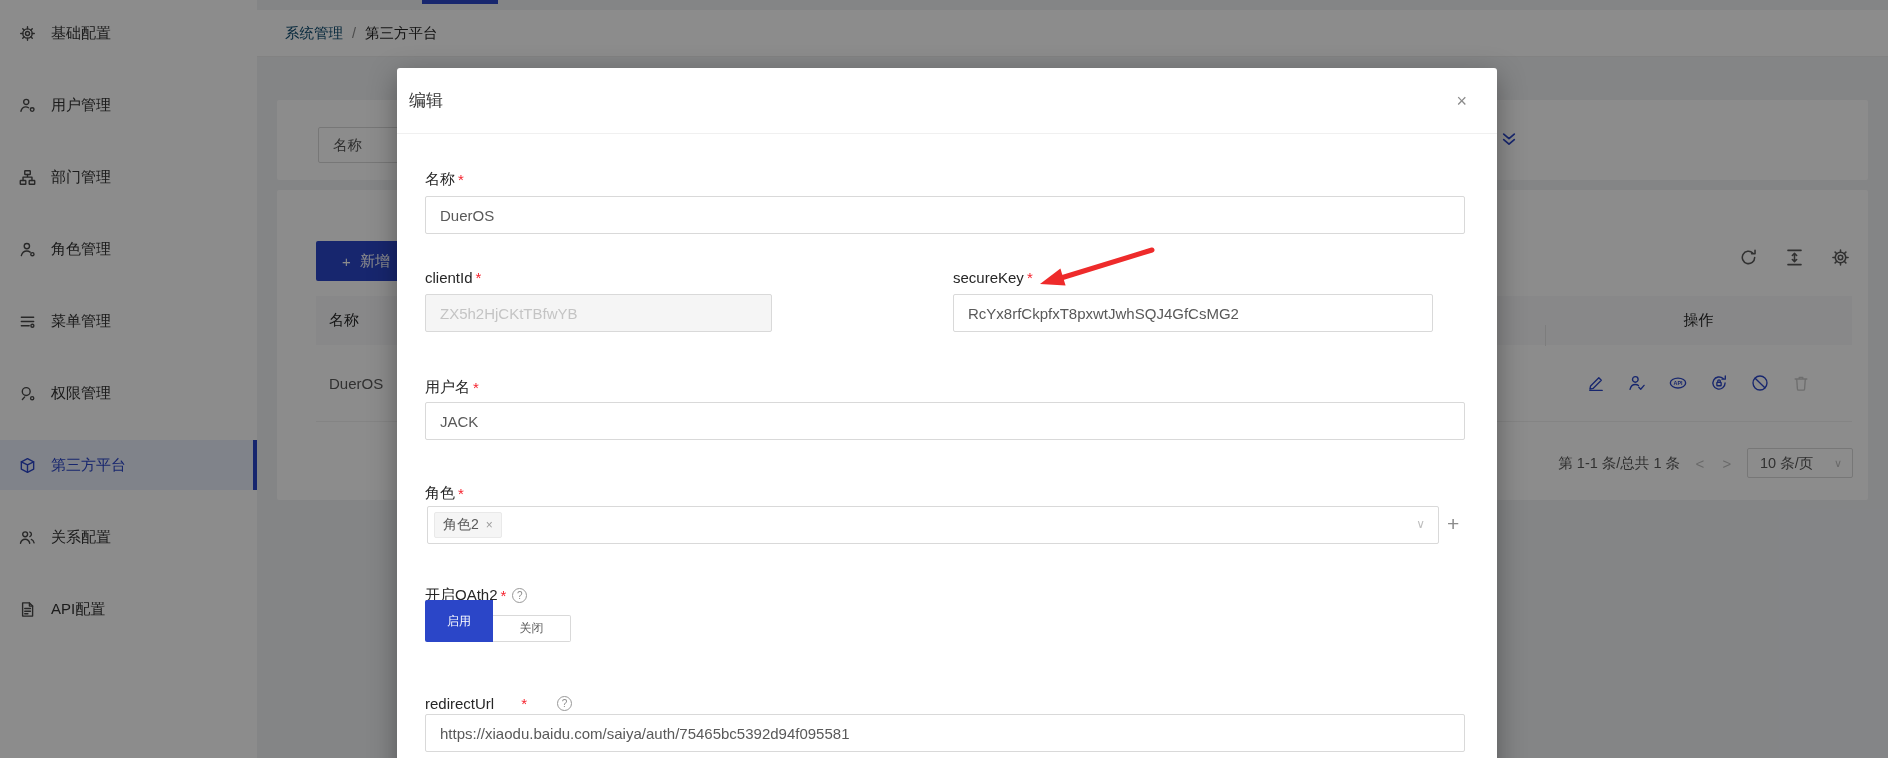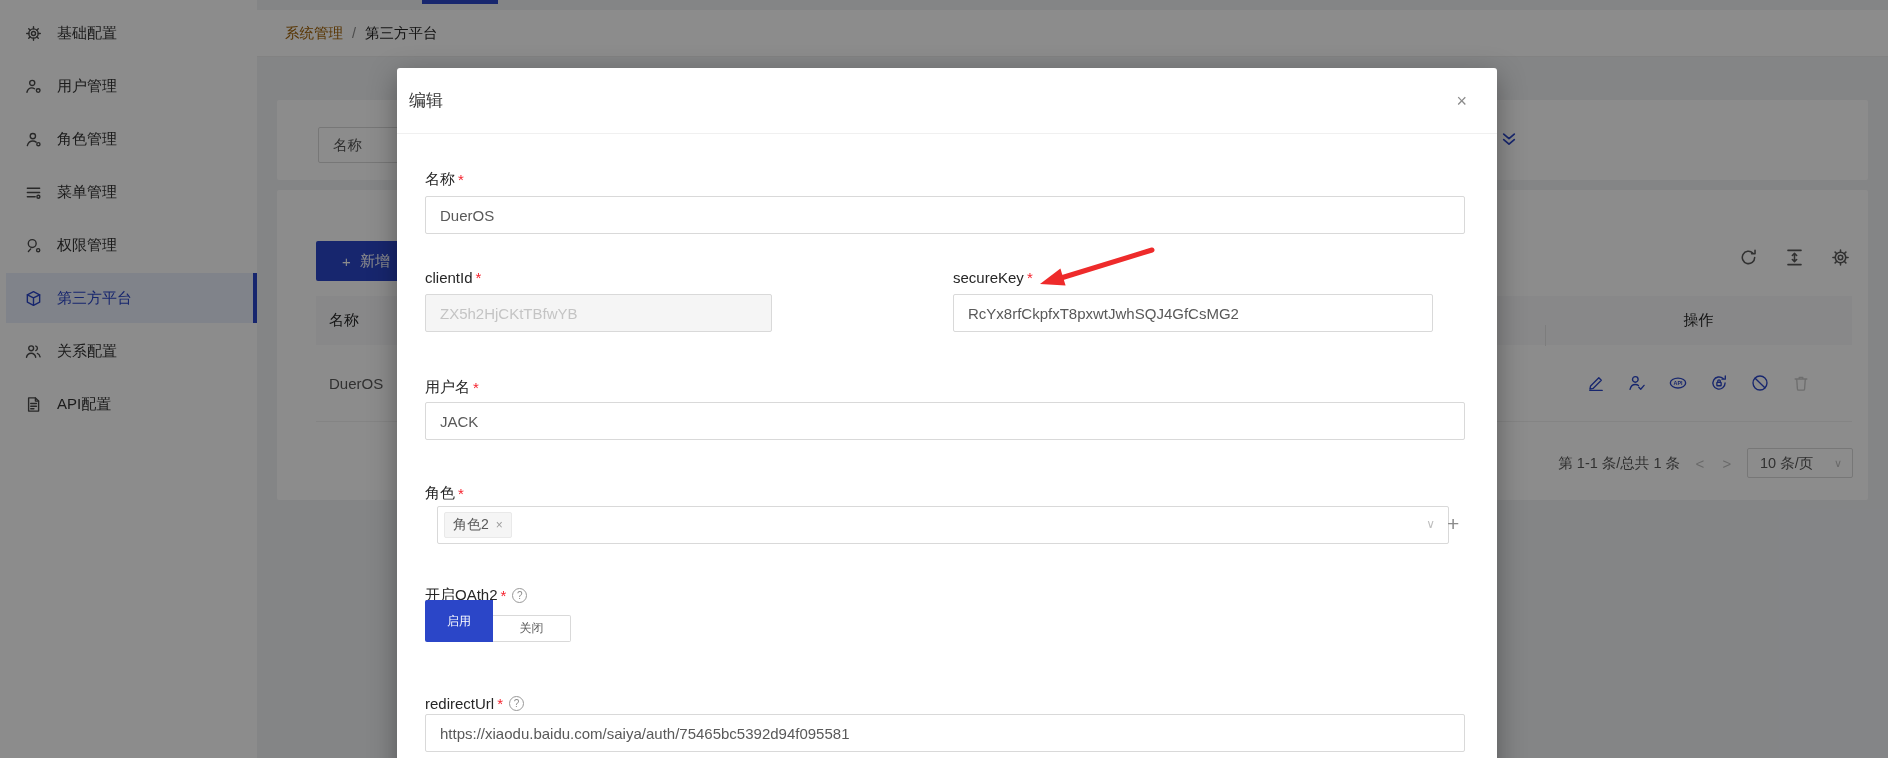--- a/index.html
+++ b/index.html
@@ -7,34 +7,34 @@
   #canvas {
     position:relative; width:1888px; height:758px; overflow:hidden;
     background:#f0f2f5;
     font-family:"Liberation Sans","DejaVu Sans",sans-serif;
     font-size:14px; color:#262626;
   }
   svg.ic { fill:none; stroke:currentColor; stroke-width:1.3; stroke-linecap:round; stroke-linejoin:round; display:block; }
 
   
   .sidebar { position:absolute; left:0; top:0; width:257px; height:758px; background:#fff; z-index:1;
-             display:flex; flex-direction:column; padding-top:8px; gap:3px;padding-left:6px; }
+             display:flex; flex-direction:column; padding-top:8px; gap:22px; }
   .side-item { position:relative; height:50px; display:flex; align-items:center; gap:15px;
                padding-left:19px; font-size:15px; color:#333; cursor:pointer; }
   .side-item svg.ic { width:17px; height:17px; color:#4a4a4a; }
   .side-item.selected { background:#e9eefb; color:#2b46c8; }
   .side-item.selected svg.ic { color:#2b46c8; }
   .side-item.selected::after { content:""; position:absolute; right:0; top:0; width:4px; height:100%; background:#2b46c8; }
 
   
   .tabstrip { position:absolute; left:257px; top:0; width:1631px; height:10px; background:#f0f2f5; }
   .tab-indicator { position:absolute; left:165px; top:0; width:76px; height:4px; background:#2b46c8; }
   .breadcrumb-bar { position:absolute; left:257px; top:10px; width:1631px; height:47px; background:#fff;
                     border-bottom:1px solid #ededed; display:flex; align-items:center; padding-left:28px; font-size:14.5px; }
-  .bc-link { color:#a16207; cursor:pointer; }
+  .bc-link { color:#0c4a6e; cursor:pointer; }
   .bc-sep { color:#8c8c8c; margin:0 9px; }
   .bc-current { color:#262626; }
 
   
   .search-card { position:absolute; left:277px; top:100px; width:1591px; height:80px; background:#fff; border-radius:2px; }
   .search-field { position:absolute; left:41px; top:27px; width:420px; height:36px; border:1px solid #d9d9d9;
                   border-radius:2px; display:flex; align-items:center; padding-left:14px; color:#555; font-size:14.5px; background:#fff; }
   .collapse-btn { position:absolute; left:1223px; top:30px; width:18px; height:18px; color:#2b46c8; cursor:pointer; }
 
   
@@ -75,33 +75,33 @@
           display:inline-flex; align-items:center; justify-content:center; margin-left:6px; cursor:pointer; }
   .f-input { position:absolute; height:38px; border:1px solid #d9d9d9; border-radius:2px; background:#fff;
              display:flex; align-items:center; padding:0 14px; font-size:15px; color:#595959; cursor:text; }
   .f-input.disabled { background:#f5f5f5; color:#c4c4c4; cursor:not-allowed;text-align:center; }
 
   .lbl-name  { left:28px; top:101px; }   .in-name  { left:28px;  top:128px; width:1040px; }
   .lbl-cid   { left:28px; top:199px;text-align:center; }   .in-cid   { left:28px;  top:226px; width:347px; }
   .lbl-skey  { left:556px; top:199px; }  .in-skey  { left:556px; top:226px; width:480px; }
   .lbl-user  { left:28px; top:309px; }   .in-user  { left:28px;  top:334px; width:1040px;text-align:center; }
   .lbl-role  { left:28px; top:415px; }
-  .role-select { position:absolute; left:40px; top:438px; width:1012px; height:38px; border:1px solid #d9d9d9;
+  .role-select { position:absolute; left:30px; top:438px; width:1012px; height:38px; border:1px solid #d9d9d9;
                  border-radius:2px; background:#fff; display:flex; align-items:center; padding:0 34px 0 6px; cursor:pointer; }
   .role-tag { height:26px; background:#f5f5f5; border:1px solid #e9e9e9; border-radius:2px; display:flex;
               align-items:center; gap:7px; padding:0 8px; font-size:14px; color:#595959; }
   .role-tag .tclose { color:#9c9c9c; font-size:12px; cursor:pointer; }
   .sel-chev { position:absolute; right:13px; top:10px; color:#bfbfbf; font-size:12px; }
   .role-plus { position:absolute; left:1050px; top:445px; font-size:21px; color:#8c8c8c; cursor:pointer; line-height:1; }
   .lbl-oauth { left:28px; top:517px; }
   .radio-group { position:absolute; left:28px; top:532px; display:flex; height:42px; font-size:12px; }
   .radio-btn { display:flex; align-items:center; justify-content:center; cursor:pointer; }
   .radio-btn.on { width:68px; background:#2b46c8; color:#fff; border-radius:2px 0 0 2px; }
   .radio-btn.off { width:78px; background:#fff; color:#595959; border:1px solid #d9d9d9; border-left:none; border-radius:0 2px 2px 0;margin-top:15px; }
-  .lbl-rurl { left:28px; top:625px; }    .in-rurl { left:28px; top:646px; width:1040px; }
+  .lbl-rurl { left:28px; top:625px;gap:24px; }    .in-rurl { left:28px; top:646px; width:1040px; }
 
   .anno-arrow { position:absolute; left:1015px; top:238px; z-index:70; pointer-events:none; }
 </style>
 </head>
 <body>
 
 <div id="canvas">
 
   <nav class="sidebar">
     <div class="side-item">
@@ -112,20 +112,29 @@
         </svg>
       <span>基础配置</span>
     </div>
     <div class="side-item">
       <svg class="ic" viewBox="0 0 16 16">
           <circle cx="6.8" cy="4.6" r="2.4"></circle>
           <path d="M1.8 13.4c.7-2.8 2.7-4.1 4.6-4.1.9 0 1.8.3 2.6.8"></path>
           <circle cx="12.4" cy="11.8" r="1.7"></circle>
         </svg>
       <span>用户管理</span>
+    </div>
+    <div class="side-item">
+      <svg class="ic" viewBox="0 0 16 16">
+          <rect x="5.4" y="1.6" width="5.2" height="3.6" rx=".5"></rect>
+          <rect x="1.2" y="10.8" width="5.2" height="3.6" rx=".5"></rect>
+          <rect x="9.6" y="10.8" width="5.2" height="3.6" rx=".5"></rect>
+          <path d="M8 5.2v2.4M3.8 10.8V7.6h8.4v3.2"></path>
+        </svg>
+      <span>部门管理</span>
     </div>
     <div class="side-item">
       <svg class="ic" viewBox="0 0 16 16">
           <circle cx="7.4" cy="4.8" r="2.5"></circle>
           <path d="M2.2 13.8c.8-3 3.1-4.4 5.2-4.4 1.1 0 2.2.4 3.1 1.1"></path>
           <circle cx="12.6" cy="12.4" r="1.5"></circle>
         </svg>
       <span>角色管理</span>
     </div>
     <div class="side-item">

